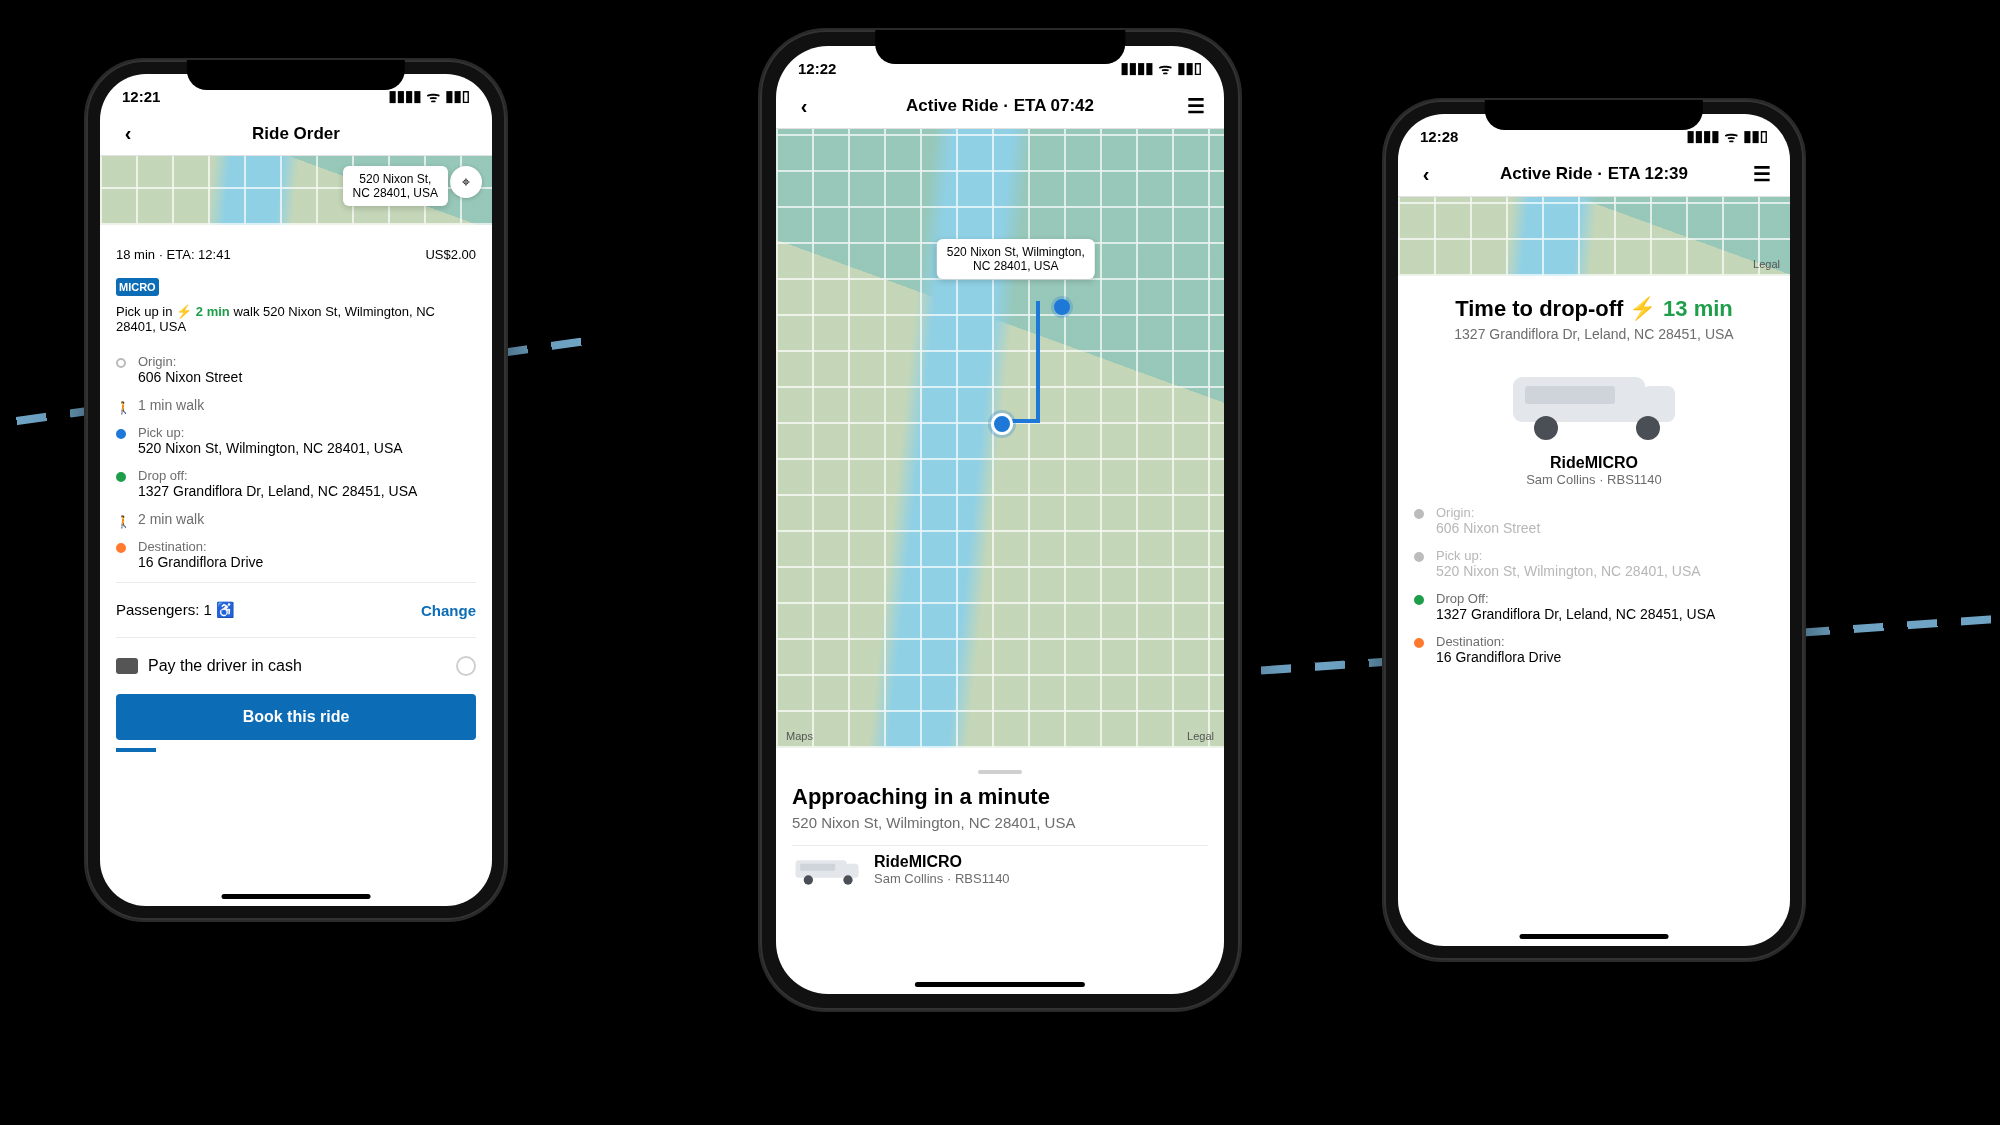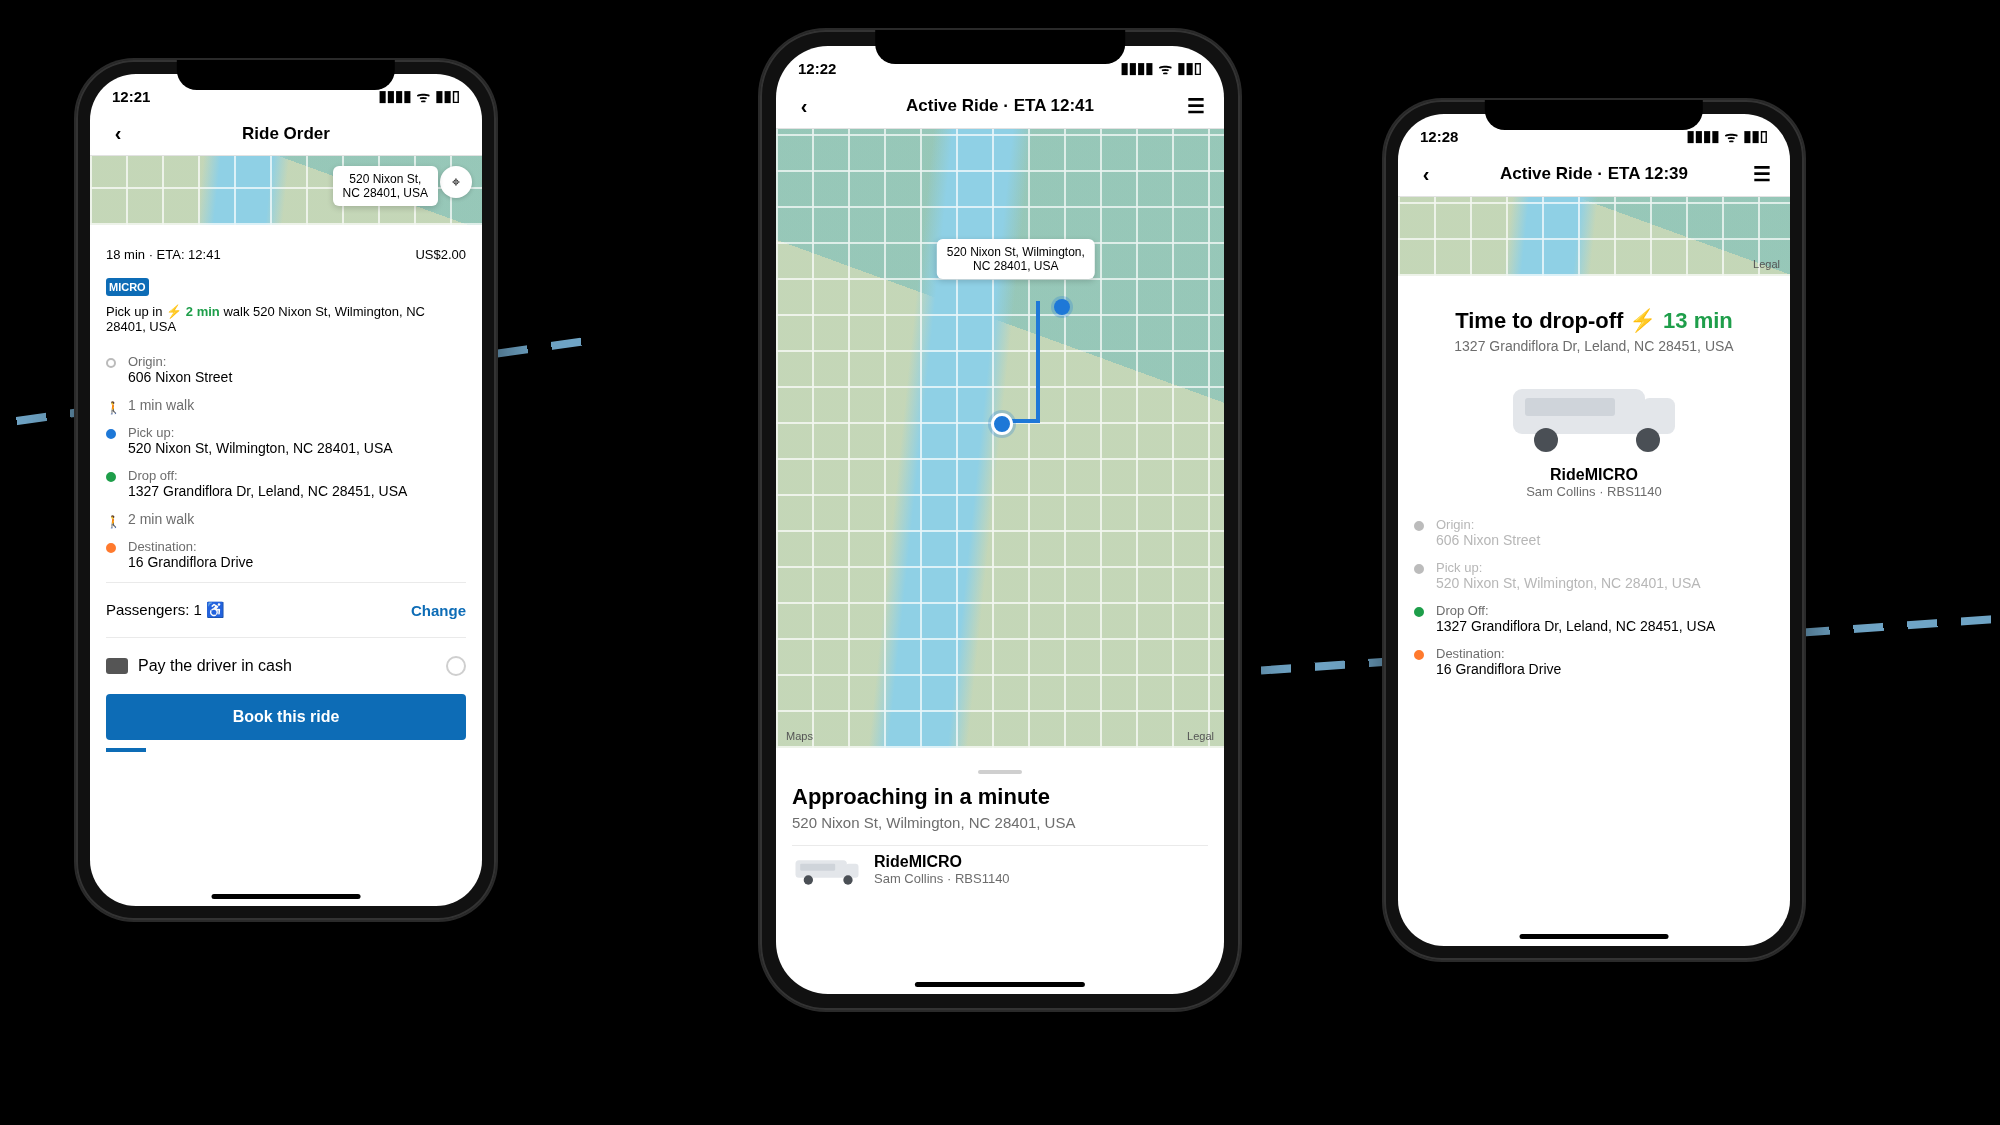--- a/index.html
+++ b/index.html
@@ -149,39 +149,39 @@
 .primary-btn {
   display:block; width:100%; text-align:center;
   background:#0d6cb6; color:#fff; font-weight:600;
   padding:14px 9px; border-radius:4px; margin-top:6px; font-size:16px;
 }
 
 .homebar { position:absolute; bottom:7px; left:50%; transform:translateX(-50%);
   width:38%; height:5px; background:#000; border-radius:3px; }
 
 .vehicle-card {
-  text-align:center; padding: 32px 16px 12px;
+  text-align:center; padding: 20px 16px 12px;
 }
 .vehicle-card h2{ font-size:22px; font-weight:700; }
 .vehicle-card .dropoff-time{ color:#1e9e4a; font-weight:700;}
 .van-svg { width:180px; height:auto; margin:14px auto 8px; display:block;}
 
 .veh-inline { display:flex; align-items:center; gap:12px; }
 .veh-inline .van-svg{ width:70px; margin:0;}
 
 </style>
 </head>
 <body>
 
 <div class="stage">
 
   <div class="dash-path" style="left:-40px; top:380px; width:640px; transform:rotate(-8deg);"></div>
   <div class="dash-path" style="left:1260px; top:640px; width:760px; transform:rotate(-4deg);"></div>
 
-  <div class="phone" style="left:76px; top:60px;">
+  <div class="phone" style="left:86px; top:60px;">
     <div class="notch"></div>
     <div class="screen">
       <div class="statusbar">
         <span>12:21</span>
         <span class="status-icons">
           <span>▮▮▮▮</span>
           <span>ᯤ</span>
           <span>▮▮▯</span>
         </span>
       </div>
@@ -284,21 +284,21 @@
       <div class="statusbar">
         <span>12:22</span>
         <span class="status-icons">
           <span>▮▮▮▮</span>
           <span>ᯤ</span>
           <span>▮▮▯</span>
         </span>
       </div>
       <div class="appheader">
         <span class="icon-btn">‹</span>
-        <span class="title">Active Ride · ETA 12:41</span>
+        <span class="title">Active Ride · ETA 07:42</span>
         <span class="icon-btn">☰</span>
       </div>
 
       <div class="map full">
         <div class="river"></div>
         <div class="streets"></div>
         <div class="callout" style="left:50%; top:110px; transform:translateX(-40%); white-space:pre-line;">520 Nixon St, Wilmington,
 NC 28401, USA</div>
         <div class="pin blue" style="left:62%; top:170px;"></div>
         <div class="route" style="left:58%; top:172px; height:120px;"></div>

